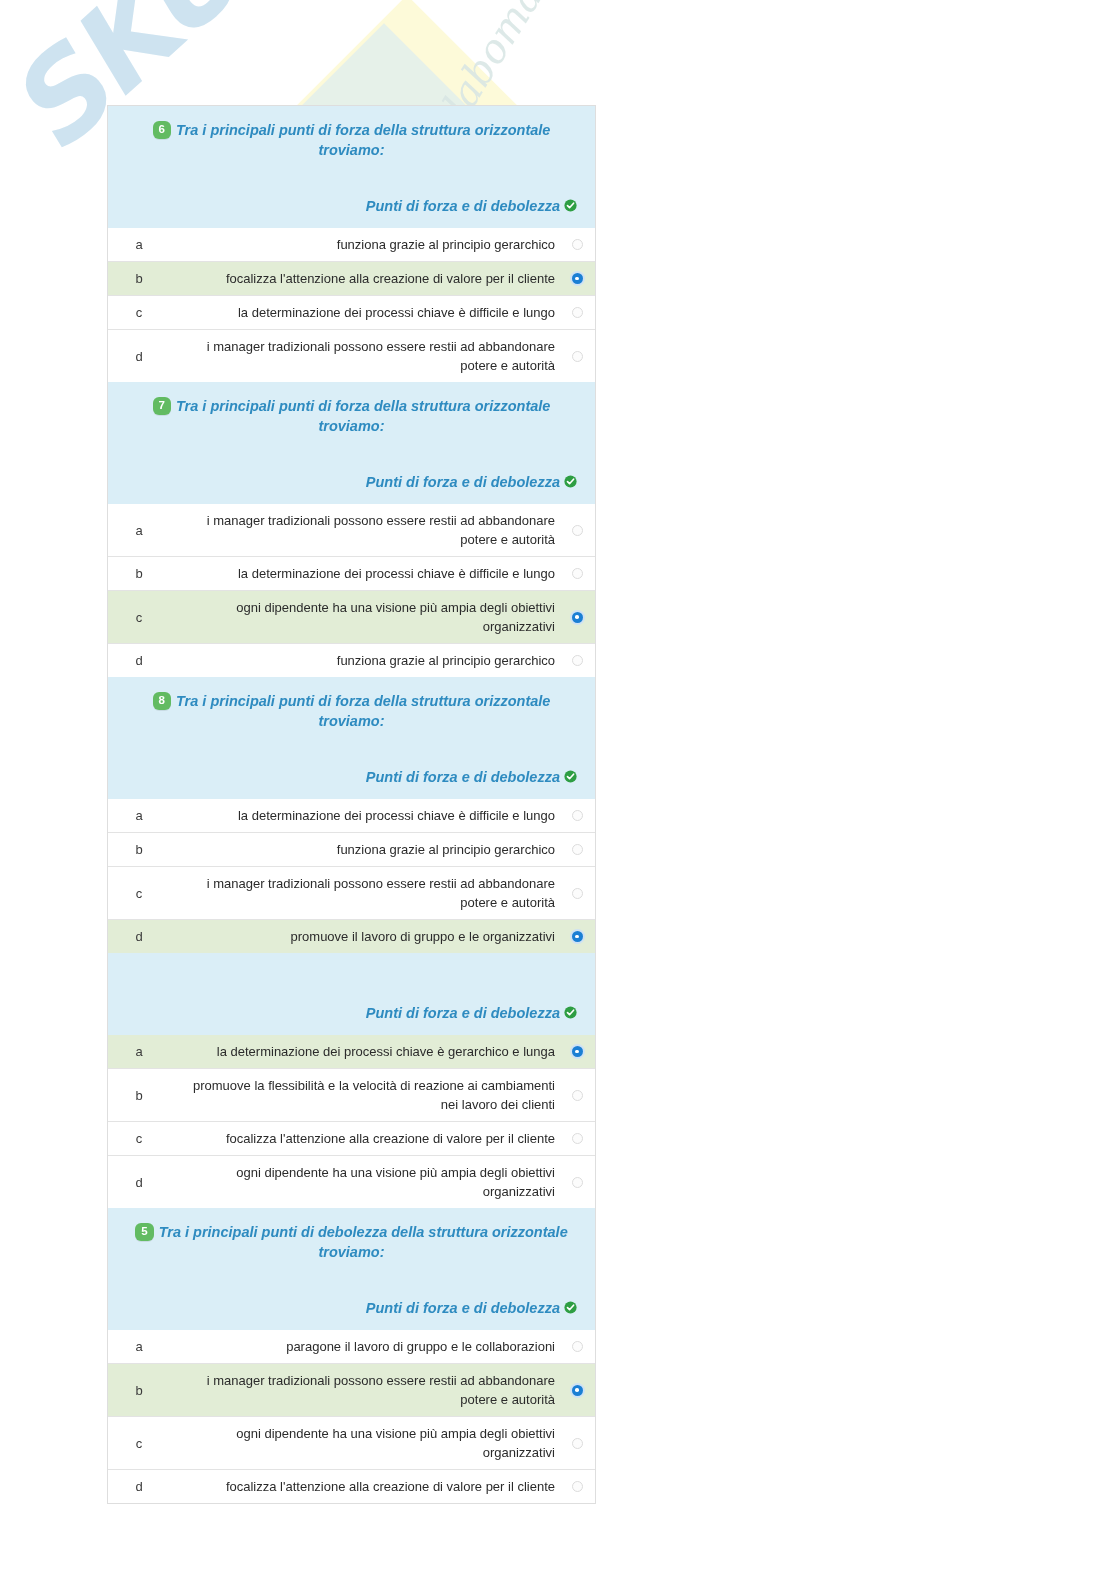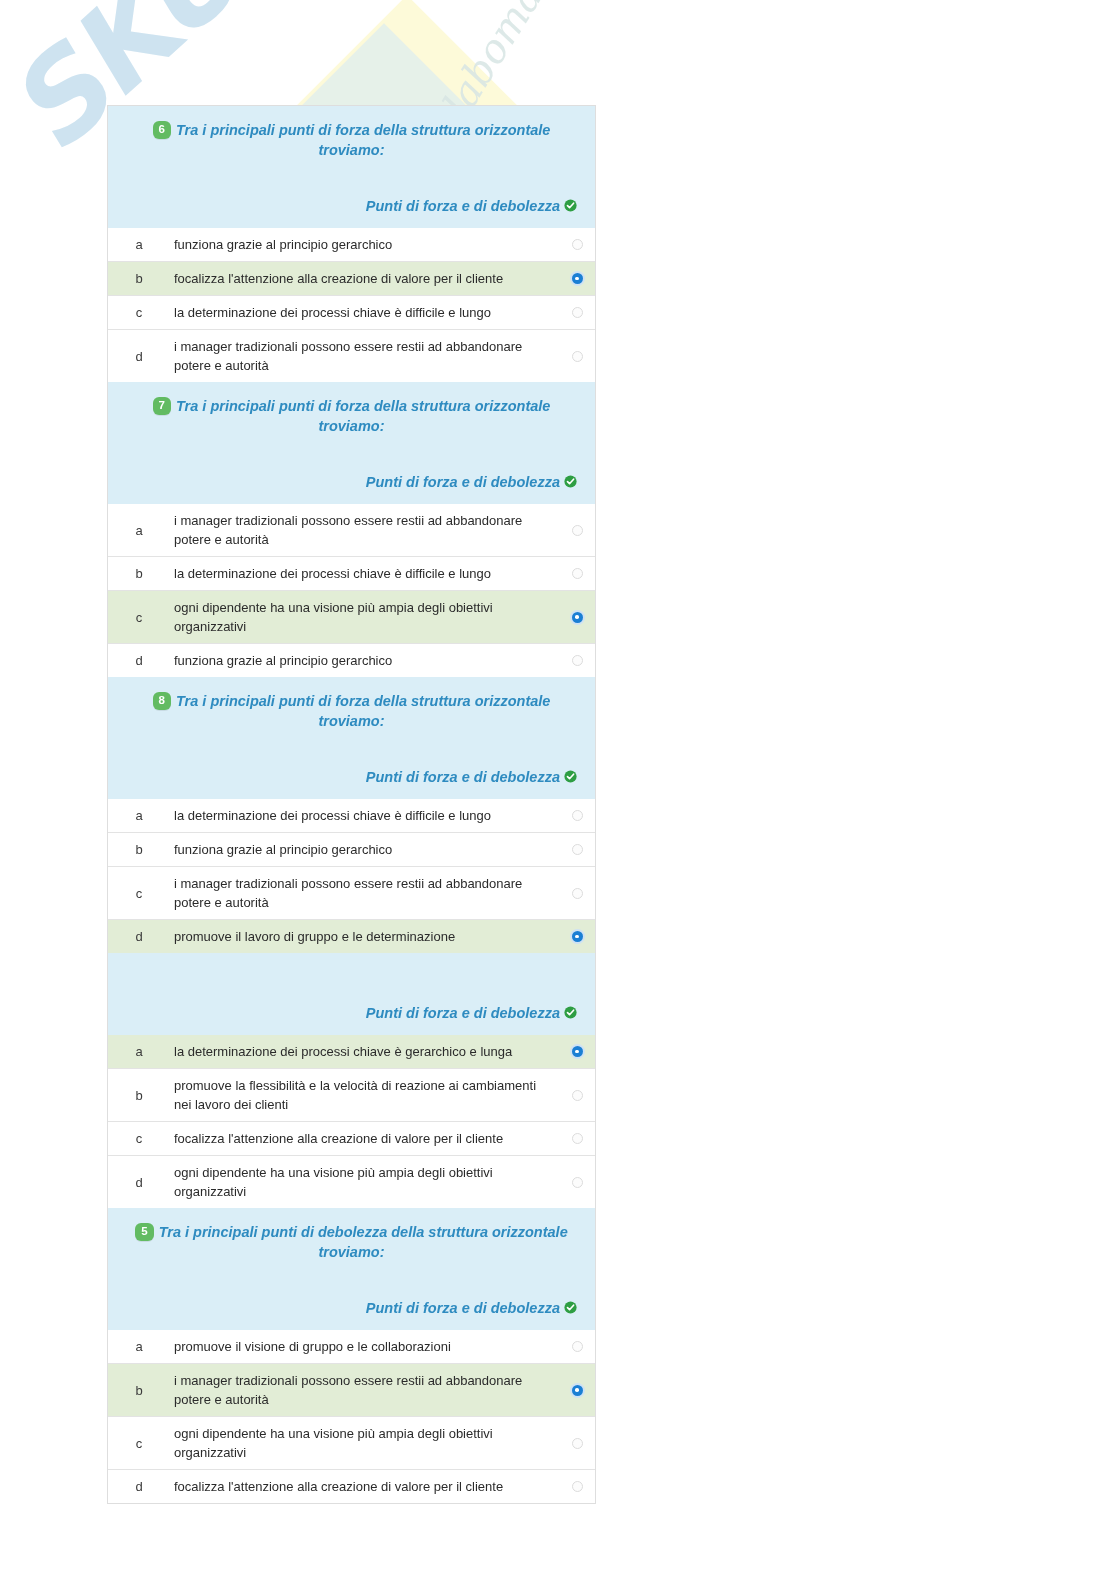--- a/index.html
+++ b/index.html
@@ -161,21 +161,21 @@
     width: 62px;
     flex: 0 0 62px;
     text-align: center;
     font-size: 13px;
     color: #3b3b3b;
     padding: 7px 0;
     box-sizing: border-box;
   }
   .option-text {
     flex: 1 1 auto;
-    text-align: left;
+    text-align: right;
     font-size: 13px;
     line-height: 19px;
     color: #2b2b2b;
     padding: 7px 4px;
     box-sizing: border-box;
   }
   .option-radio-cell {
     width: 36px;
     flex: 0 0 36px;
     display: flex;
@@ -327,21 +327,21 @@
         </div>
         <div class="option-row">
           <div class="option-letter">c</div>
           <div class="option-text">i manager tradizionali possono essere restii ad abbandonare potere e autorità</div>
           <div class="option-radio-cell">
             <span class="radio"></span>
           </div>
         </div>
         <div class="option-row selected">
           <div class="option-letter">d</div>
-          <div class="option-text">promuove il lavoro di gruppo e le determinazione</div>
+          <div class="option-text">promuove il lavoro di gruppo e le organizzativi</div>
           <div class="option-radio-cell">
             <span class="radio on"></span>
           </div>
         </div>
       </div>
     </div>
     <div class="question-block">
       <div class="question-header">
         <div class="question-category"><span>Punti di forza e di debolezza</span><span class="check-icon"><svg viewBox="0 0 16 16" width="13" height="13" aria-hidden="true">
               <circle cx="8" cy="8" r="7.5" fill="#2e9e43"></circle>
@@ -383,21 +383,21 @@
       <div class="question-header">
         <div class="question-title-line"><span class="q-badge">5</span><span>Tra i principali punti di debolezza della struttura orizzontale troviamo:</span></div>
         <div class="question-category"><span>Punti di forza e di debolezza</span><span class="check-icon"><svg viewBox="0 0 16 16" width="13" height="13" aria-hidden="true">
               <circle cx="8" cy="8" r="7.5" fill="#2e9e43"></circle>
               <path d="M4.3 8.2 L6.8 10.7 L11.8 5.2" fill="none" stroke="#ffffff" stroke-width="2" stroke-linecap="round" stroke-linejoin="round"></path>
             </svg></span></div>
       </div>
       <div class="options-list">
         <div class="option-row">
           <div class="option-letter">a</div>
-          <div class="option-text">promuove il visione di gruppo e le collaborazioni</div>
+          <div class="option-text">paragone il lavoro di gruppo e le collaborazioni</div>
           <div class="option-radio-cell">
             <span class="radio"></span>
           </div>
         </div>
         <div class="option-row selected">
           <div class="option-letter">b</div>
           <div class="option-text">i manager tradizionali possono essere restii ad abbandonare potere e autorità</div>
           <div class="option-radio-cell">
             <span class="radio on"></span>
           </div>

